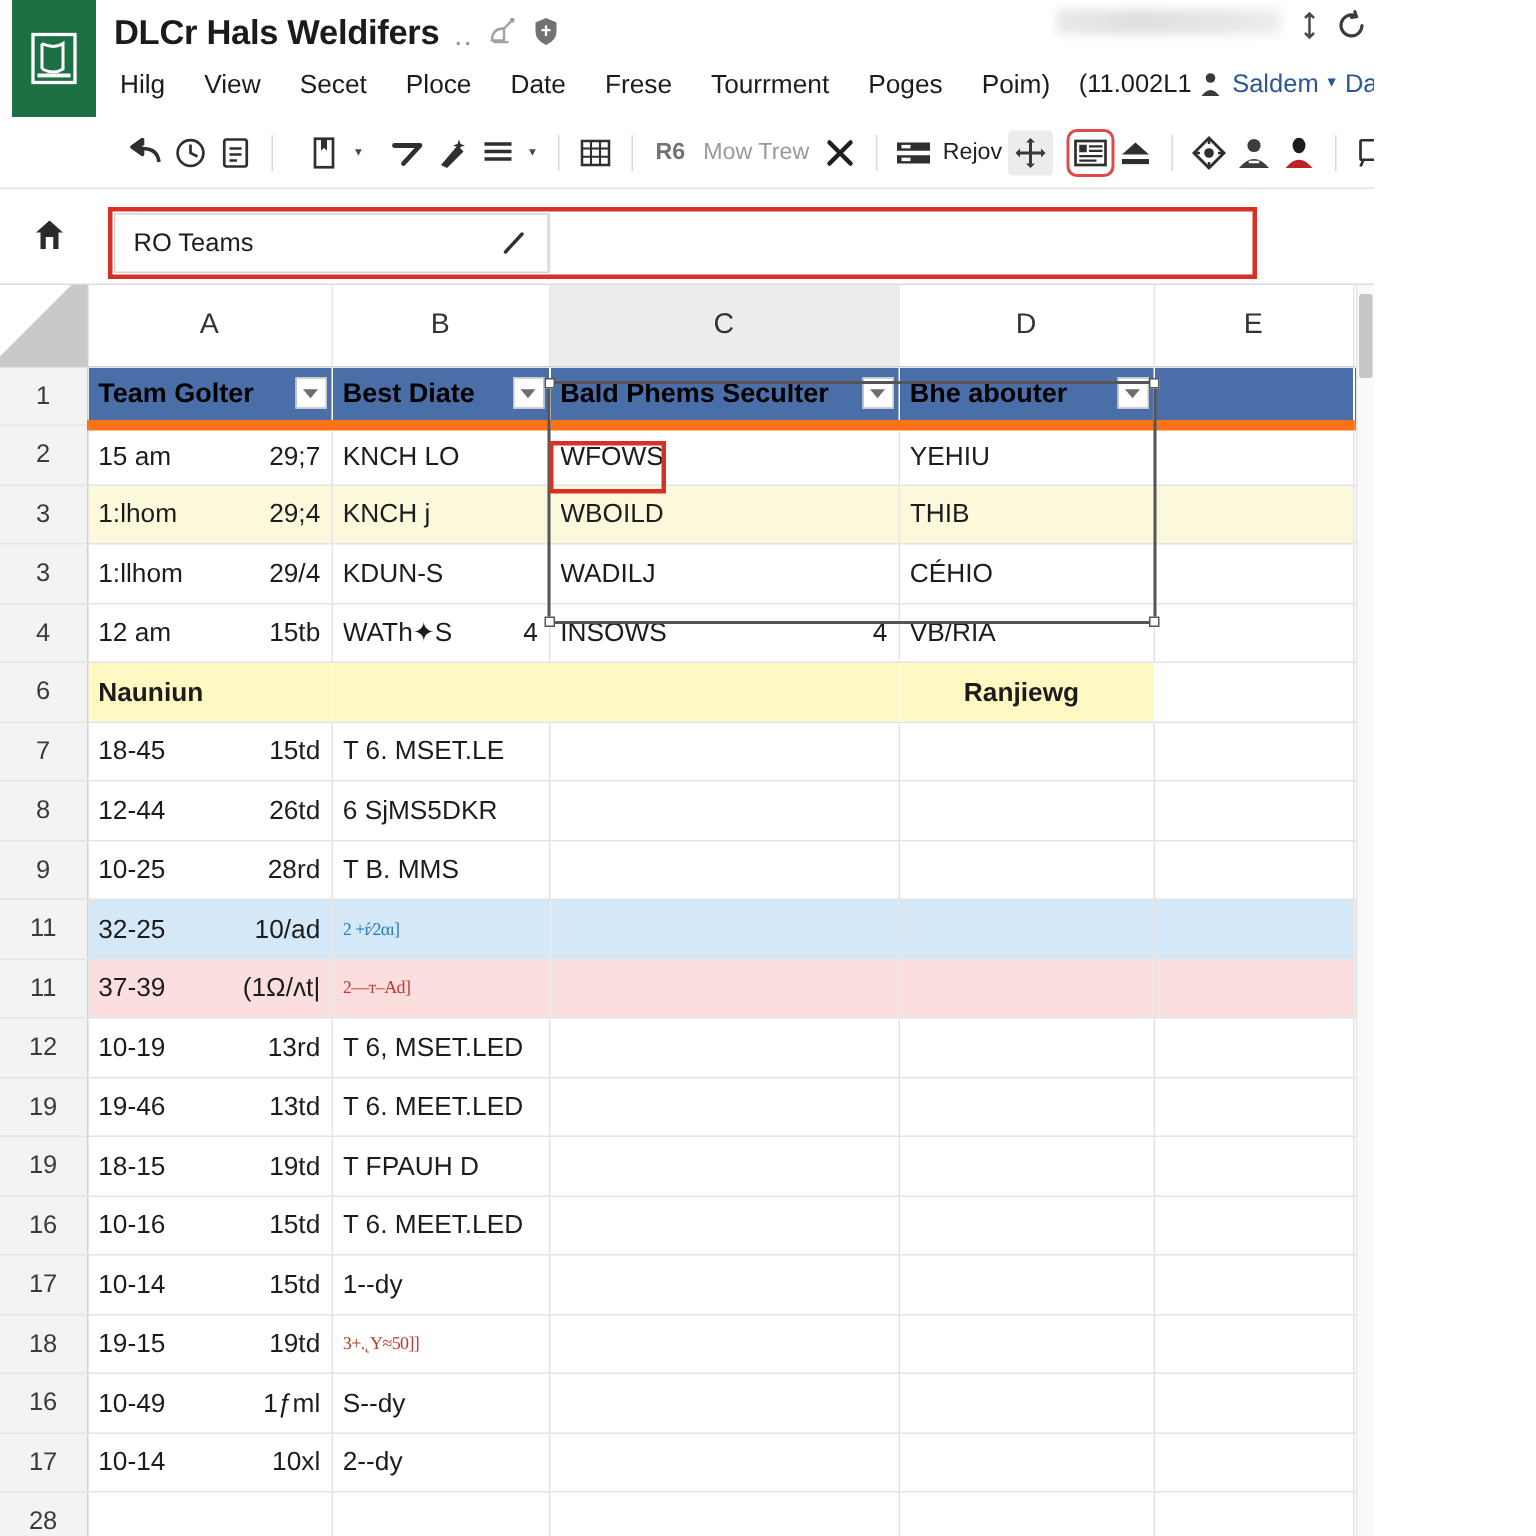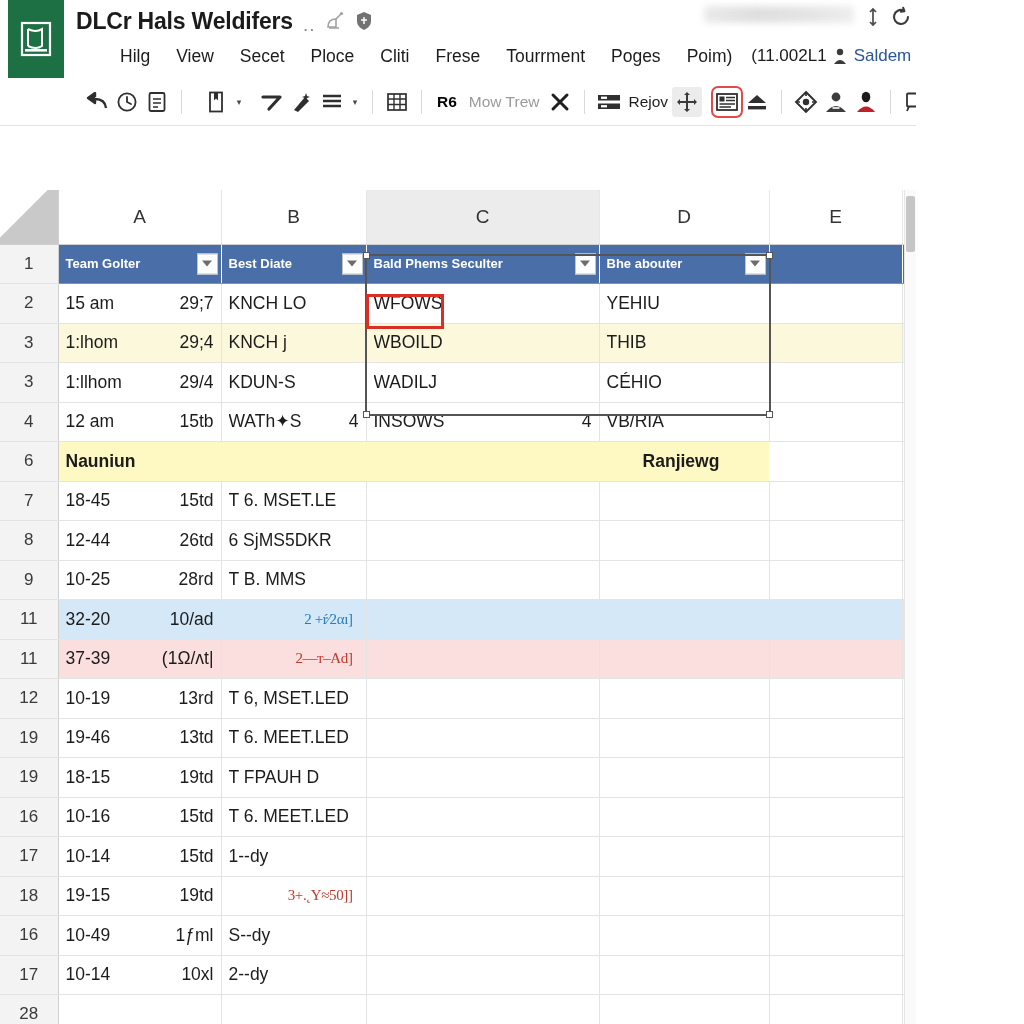--- a/index.html
+++ b/index.html
@@ -29,42 +29,42 @@
     background:linear-gradient(90deg,#e9e9e9,#dedede 35%,#e4e4e4 70%,#ededed);
     filter:blur(3.2px);opacity:.95;
   }
   .topright-ico{position:absolute;top:6px;width:22px;height:22px;color:#4b4b4b;}
   .tri-updown{right:32px;}
   .tri-refresh{right:4px;color:#3b3b3b;}
   .topright-ico svg{display:block;width:100%;height:100%;}
 
   .menu-row{position:absolute;left:76px;top:38px;height:36px;display:flex;align-items:center;gap:0;}
   .menu-item{font-size:17.5px;color:#1b1b1b;padding:0 13px;white-space:nowrap;cursor:default;}
-  .menu-item:first-child{padding-left:4px;margin-left:40px;}
+  .menu-item:first-child{padding-left:4px;}
   .menu-extra{display:flex;align-items:flex-start;gap:6px;margin-left:6px;}
   .menu-paren{font-size:17px;color:#1b1b1b;white-space:nowrap;}
   .menu-link{font-size:17px;color:#2a5699;white-space:nowrap;}
   .menu-caret{font-size:11px;color:#2a5699;position:relative;top:2px;}
   .person-mini{width:15px;height:17px;display:inline-block;position:relative;top:2px;}
   .person-mini svg{display:block;}
 
   
   .toolbar{
     position:absolute;left:0;top:78px;width:1024px;height:48px;background:#fff;
     border-bottom:1px solid #e3e3e3;display:flex;align-items:center;padding-left:82px;
   }
   .tb{
     width:30px;height:30px;display:flex;align-items:center;justify-content:center;
     color:#3a3a3a;border-radius:3px;flex:0 0 auto;
   }
   .tb svg{display:block;}
   .tb-caret{width:16px;height:28px;display:flex;align-items:center;justify-content:center;color:#4a4a4a;font-size:9px;}
   .tb-sep{width:1px;height:24px;background:#d9d9d9;margin:0 9px;flex:0 0 auto;}
   .tb-gap{width:10px;flex:0 0 auto;}
-  .tb-text{font-size:15.5px;font-weight:700;color:#000000;padding:0 6px;white-space:nowrap;}
+  .tb-text{font-size:15.5px;font-weight:700;color:#737373;padding:0 6px;white-space:nowrap;}
   .tb-text.muted{font-weight:400;color:#9a9a9a;}
   .tb-label{font-size:15.5px;color:#1f1f1f;padding:0 4px 0 4px;white-space:nowrap;}
   .tb.active{background:#ececec;}
   .tb.ringed{outline:2px solid #e04a4a;outline-offset:-1px;border-radius:6px;background:#fff;}
   .tb .red-shirt{fill:#c0202a;}
 
   
   .fbar{
     position:absolute;left:0;top:126px;width:1024px;height:64px;background:#fff;
     border-bottom:1px solid #dcdcdc;
@@ -110,22 +110,22 @@
 
   tr.datarow td.cell{
     border-right:1px solid #e4e4e4;border-bottom:1px solid #e4e4e4;
     vertical-align:middle;font-size:17.5px;color:#1c1c1c;height:39.5px;
     padding:0 7px;white-space:nowrap;overflow:hidden;
   }
   tr.datarow{height:39.5px;}
 
   
   tr.thead td.cell{
-    background:#4a6fa8;color:#ffffff;font-weight:700;font-size:13px;
-    border-right:1px solid #ffffff;border-bottom:1px solid #f97316;height:38px;
+    background:#4a6fa8;color:#000000;font-weight:700;font-size:18px;
+    border-right:1px solid #ffffff;border-bottom:7px solid #f97316;height:38px;
     position:relative;padding-right:26px;
   }
   .filter-btn{
     position:absolute;right:3px;top:50%;transform:translateY(-50%);
     width:21px;height:21px;background:#fff;border:1px solid #c3c3c3;
     display:flex;align-items:center;justify-content:center;
   }
   .filter-btn b{
     display:block;width:0;height:0;border-left:5px solid transparent;
     border-right:5px solid transparent;border-top:6px solid #6d6d6d;
@@ -135,21 +135,21 @@
   .cin{display:flex;align-items:center;width:100%;}
   .cin .lf{flex:1;overflow:hidden;text-overflow:clip;}
   .cin .rt{padding-left:6px;white-space:nowrap;}
 
   .r-yellow td.cell{background:#fbf8dc;}
   .r-green td.cell{background:#fef9c3;font-weight:700;font-size:19px;}
   .r-blue td.cell{background:#d4e8f7;}
   .r-pink td.cell{background:#fbdede;}
   .txt-blue{color:#2a7cb8;}
   .txt-red{color:#c0392b;}
-  .scribble{font-family:"Liberation Serif","DejaVu Serif",serif;font-size:15px;letter-spacing:-.4px;text-align:right;}
+  .scribble{font-family:"Liberation Serif","DejaVu Serif",serif;font-size:12px;letter-spacing:-.4px;}
 
   
   .selbox{
     position:absolute;border:2px solid #555;pointer-events:none;background:transparent;
   }
   .selhandle{position:absolute;width:7px;height:7px;background:#fff;border:1px solid #555;}
   .cellring{
     position:absolute;border:3px solid #d93025;pointer-events:none;
   }
 
@@ -203,21 +203,21 @@
           <path d="M18 11 A7 7 0 1 1 13.5 4.4" fill="none" stroke="#3b3b3b" stroke-width="2.1" stroke-linecap="round"></path>
           <path d="M13.2 1.8 L14.4 5.2 L10.9 5.6" fill="none" stroke="#3b3b3b" stroke-width="2.1" stroke-linecap="round" stroke-linejoin="round"></path>
         </svg>
     </div>
 
     <div class="menu-row">
       <div class="menu-item">Hilg</div>
       <div class="menu-item">View</div>
       <div class="menu-item">Secet</div>
       <div class="menu-item">Ploce</div>
-      <div class="menu-item">Cliti</div>
+      <div class="menu-item">Date</div>
       <div class="menu-item">Frese</div>
       <div class="menu-item">Tourrment</div>
       <div class="menu-item">Poges</div>
       <div class="menu-item">Poim)</div>
       <div class="menu-extra">
         <span class="menu-paren">(11.002L1</span>
         <span class="person-mini">
           <svg width="14" height="17" viewBox="0 0 14 17">
               <circle cx="7" cy="4" r="3.2" fill="#3b3b3b"></circle>
               <path d="M1 16 Q7 8 13 16 Z" fill="#3b3b3b"></path>
@@ -363,20 +363,46 @@
 
     <div class="tb">
       <svg width="22" height="22" viewBox="0 0 22 22">
           <rect x="3" y="2.5" width="16" height="13" rx="1" fill="none" stroke="#2f2f2f" stroke-width="1.8"></rect>
           <path d="M5 15.5 L3 20 M17 15.5 L19 20" stroke="#2f2f2f" stroke-width="1.8"></path>
         </svg>
     </div>
     <div class="tb-caret">▾</div>
   </div>
 
+  <div class="fbar">
+    <div class="home-ico">
+      <svg width="22" height="24" viewBox="0 0 22 24">
+          <path d="M11 2 L20 10 H17 V21 H5 V10 H2 Z" fill="#2b2b2b"></path>
+          <rect x="8.5" y="13" width="5" height="8" fill="#ffffff"></rect>
+        </svg>
+    </div>
+
+    <div class="namebox">
+      <span class="namebox-text">RO Teams</span>
+      <span class="pen-ico">
+        <svg width="20" height="20" viewBox="0 0 20 20">
+            <path d="M4 16 L15 4" stroke="#333" stroke-width="2.3" stroke-linecap="round"></path>
+          </svg>
+      </span>
+    </div>
+
+    <div class="formula-input"></div>
+
+    <div class="fbar-highlight"></div>
+
+    <div class="fbar-hamburger">
+      <i></i>
+        <i></i>
+    </div>
+  </div>
 
   <div class="gridwrap">
     <table class="grid">
       <colgroup>
         <col style="width:58px">
           <col style="width:163px">
           <col style="width:145px">
         <col style="width:233px">
           <col style="width:170px">
           <col style="width:133px">
@@ -718,21 +744,21 @@
               <div class="cin">
                 <span class="lf"></span>
                 <span class="rt"></span>
               </div>
             </td>
           </tr>
           <tr class="datarow r-blue">
             <td class="rowhdr">11</td>
             <td class="cell">
               <div class="cin">
-                <span class="lf">32-20</span>
+                <span class="lf">32-25</span>
                 <span class="rt">10/ad</span>
               </div>
             </td>
             <td class="cell">
               <div class="cin">
                 <span class="lf txt-blue scribble">2 +ŕ⁄2αı]</span>
                 <span class="rt"></span>
               </div>
             </td>
             <td class="cell">

